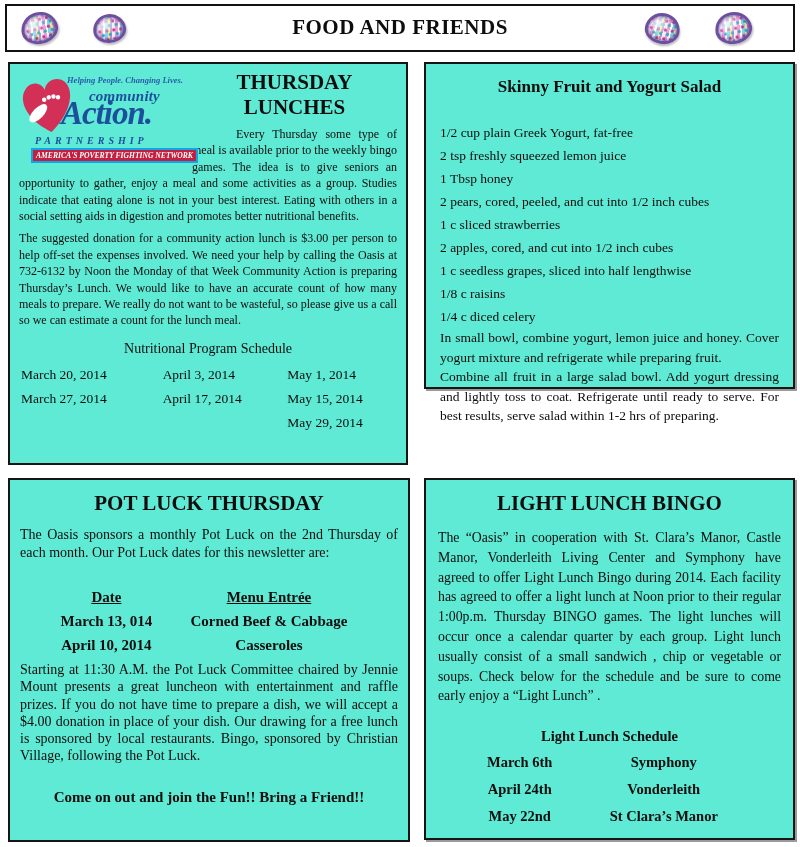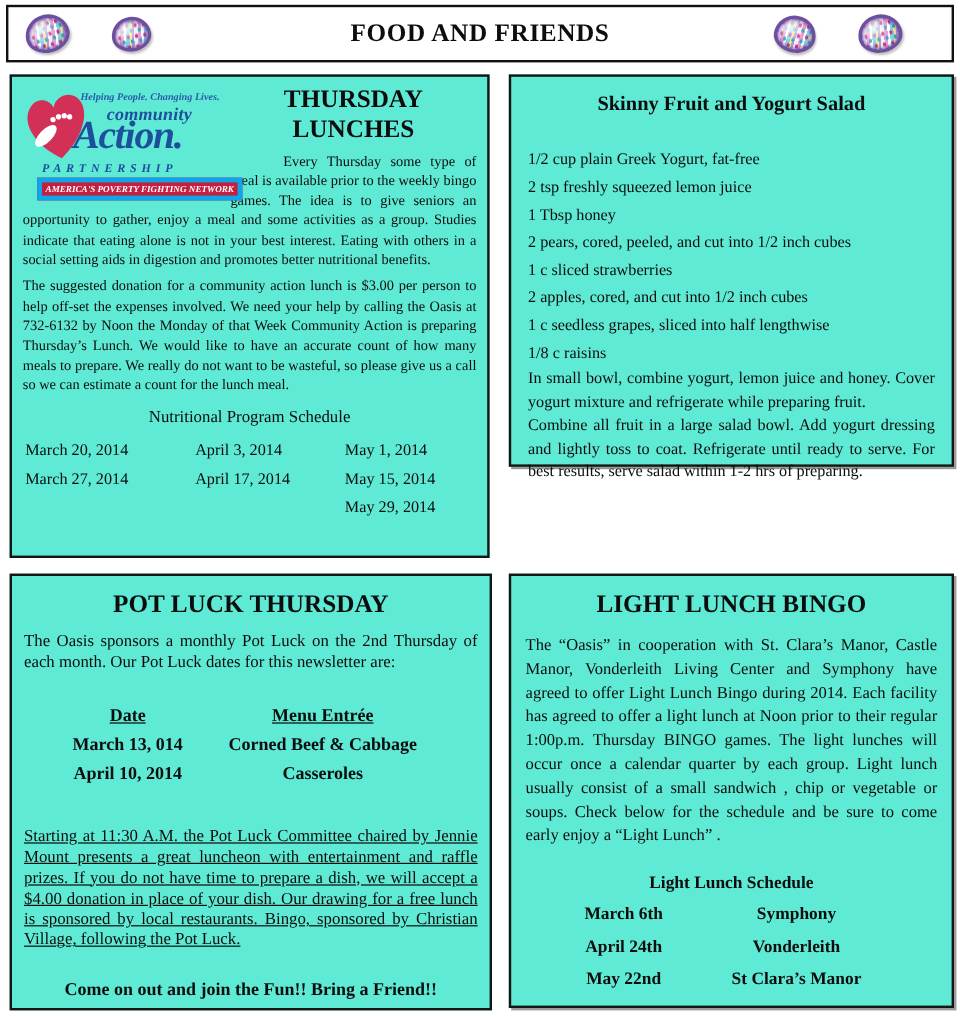--- a/index.html
+++ b/index.html
@@ -44,21 +44,21 @@
                 font-weight:bold;color:#2a5caa;white-space:nowrap;}
   .logo-heart{position:absolute;left:0;top:9px;width:58px;height:60px;}
   .logo-community{position:absolute;left:70px;top:20px;font-size:15px;font-weight:bold;
                 font-style:italic;color:#1d4f9c;letter-spacing:.2px;}
   .logo-action{position:absolute;left:42px;top:27px;font-size:33px;font-weight:bold;
                 font-style:italic;color:#1d4f9c;letter-spacing:-1px;text-align:right;}
   .logo-partnership{position:absolute;left:16px;top:67px;font-size:10px;font-weight:bold;
                 font-style:italic;color:#1d4f9c;letter-spacing:4px;white-space:nowrap;}
   .logo-banner{position:absolute;left:12px;top:80px;background:#c41f3e;color:#fff;
                 font-size:7.6px;font-weight:bold;font-style:italic;padding:1px 3px;
-                white-space:nowrap;border:4px solid #0ea5e9;}
+                white-space:nowrap;border:2px solid #0ea5e9;}
   .logo-region{position:absolute;left:13px;top:92px;white-space:nowrap;}
   .logo-of{font-size:10.5px;font-style:italic;font-weight:bold;color:#c41f3e;}
   .logo-region-name{font-size:15px;font-weight:bold;color:#1d4f9c;letter-spacing:-.3px;}
   .sched-title{clear:both;text-align:center;font-size:14px;margin-top:12px;}
   .sched{width:100%;border-collapse:collapse;font-size:13.5px;margin-top:6px;}
   .sched td{padding:4px 0;text-align:left;}
   .sched td:nth-child(1){width:38%;padding-left:2px;}
   .sched td:nth-child(2){width:33%;}
   .sched td:nth-child(3){width:29%;}
 
@@ -70,21 +70,21 @@
   .recipe-step1{margin-top:15px;}
   .recipe-step2{margin-top:19px;}
 
   
   .box-bl .box-title{margin:4px 0 10px;}
   .potluck-intro{font-size:14px;line-height:17.5px;margin:0;text-align:justify;}
   .potluck-table{width:86%;margin:24px auto 0;border-collapse:collapse;
                  font-weight:bold;font-size:15px;}
   .potluck-table th,.potluck-table td{padding:3.5px 0;text-align:center;}
   .potluck-table th span{text-decoration:underline;}
-  .potluck-para2{font-size:14px;line-height:17.3px;margin:32px 0 0;text-align:justify;text-decoration:underline;}
+  .potluck-para2{font-size:14px;line-height:17.3px;margin:4px 0 0;text-align:justify;}
   .potluck-footer{margin-top:24px;text-align:center;font-size:15px;font-weight:bold;}
 
   
   .box-br .box-title{margin:4px 0 12px;}
   .ll-body{font-size:13.8px;line-height:19.8px;margin:0;text-align:justify;}
   .ll-sched-title{margin-top:22px;text-align:center;font-size:14.5px;font-weight:bold;}
   .ll-table{width:84%;margin:4px auto 0;border-collapse:collapse;
             font-weight:bold;font-size:14.5px;}
   .ll-table td{padding:5px 0;text-align:center;}
 </style>
@@ -148,20 +148,21 @@
     <h2 class="recipe-title">Skinny Fruit and Yogurt Salad</h2>
     <ul class="ingredients">
       <li>1/2 cup plain Greek Yogurt, fat-free</li>
       <li>2 tsp freshly squeezed lemon juice</li>
       <li>1 Tbsp honey</li>
       <li>2 pears, cored, peeled, and cut into 1/2 inch cubes</li>
       <li>1 c sliced strawberries</li>
       <li>2 apples, cored, and cut into 1/2 inch cubes</li>
       <li>1 c seedless grapes, sliced into half lengthwise</li>
       <li>1/8 c raisins</li>
+      <li>1/4 c diced celery</li>
     </ul>
     <p class="para recipe-step1">In small bowl, combine yogurt, lemon juice and honey. Cover yogurt mixture and refrigerate while preparing fruit.</p>
     <p class="para recipe-step2">Combine all fruit in a large salad bowl.  Add yogurt dressing and lightly toss to coat.  Refrigerate until ready to serve. For best results, serve salad within 1-2 hrs of preparing.</p>
   </section>
 
   <section class="box box-bl">
     <h2 class="box-title">POT LUCK THURSDAY</h2>
     <p class="potluck-intro">The Oasis sponsors a monthly Pot Luck on the 2nd Thursday of each month.  Our Pot Luck dates for this newsletter are:</p>
     <table class="potluck-table">
       <tbody>

